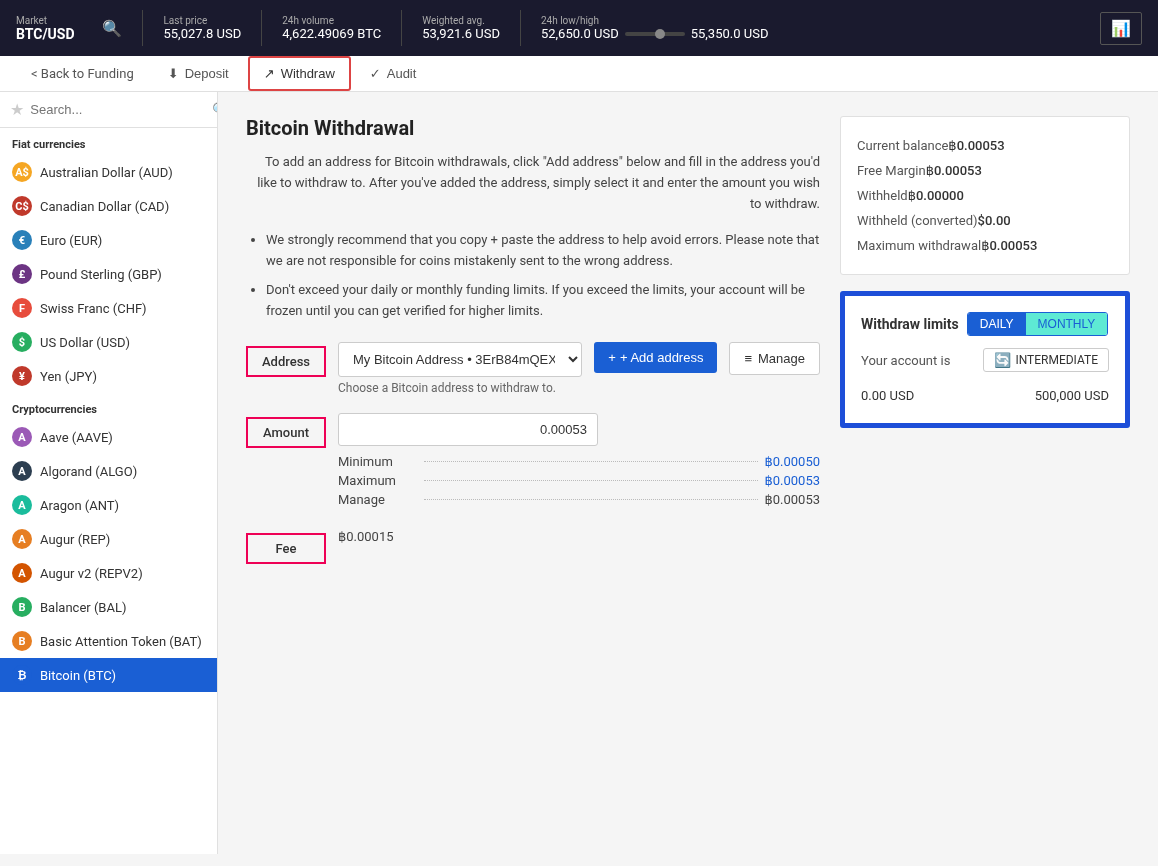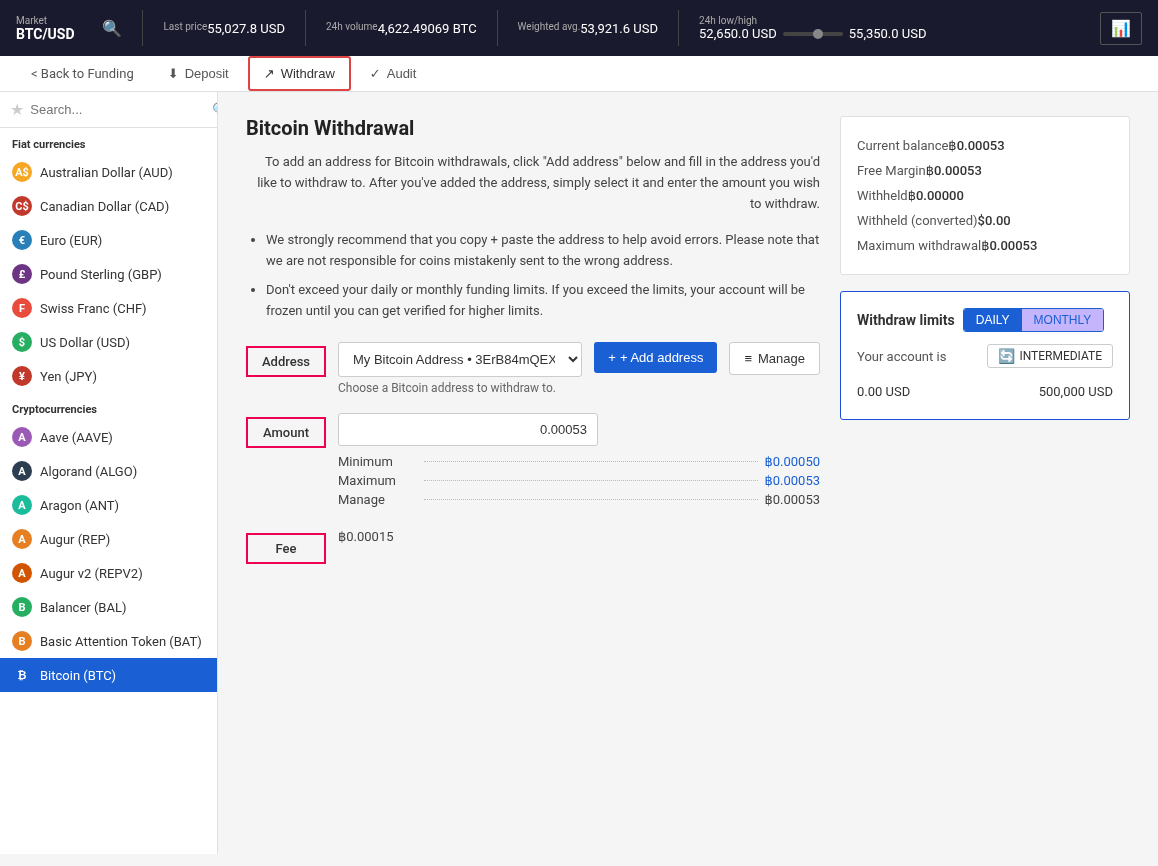--- a/index.html
+++ b/index.html
@@ -4,21 +4,21 @@
   <style>
     * { box-sizing: border-box; margin: 0; padding: 0; }
     body { font-family: -apple-system, BlinkMacSystemFont, 'Segoe UI', Roboto, sans-serif; font-size: 13px; background: #f5f5f5; color: #333; }
 
     
     .topbar { background: #1a1a2e; color: #fff; display: flex; align-items: center; padding: 0 16px; height: 56px; gap: 20px; }
     .topbar-market { display: flex; flex-direction: column; }
     .topbar-market .label { font-size: 10px; color: #aaa; }
     .topbar-market .value { font-size: 14px; font-weight: bold; }
     .topbar-divider { width: 1px; background: #444; height: 36px; }
-    .topbar-stat { display: flex; flex-direction: row; }
+    .topbar-stat { display: flex; flex-direction: column; }
     .topbar-stat .label { font-size: 10px; color: #aaa; }
     .topbar-stat .value { font-size: 13px; }
     .topbar-search { margin-left: 8px; cursor: pointer; color: #ccc; font-size: 16px; }
     .topbar-range { display: flex; align-items: center; gap: 6px; }
     .range-track { width: 60px; height: 4px; background: #444; border-radius: 2px; position: relative; }
     .range-thumb { width: 10px; height: 10px; background: #888; border-radius: 50%; position: absolute; top: -3px; left: 50%; }
     .topbar-chart-btn { margin-left: auto; border: 1px solid #555; background: transparent; color: #fff; padding: 6px 10px; cursor: pointer; border-radius: 2px; font-size: 16px; }
 
     
     .navbar { background: #fff; border-bottom: 1px solid #e0e0e0; display: flex; align-items: center; padding: 0 16px; height: 36px; gap: 4px; }
@@ -65,25 +65,25 @@
     .btn-add-address { background: #1a5fd4; color: #fff; border: none; padding: 8px 14px; border-radius: 3px; cursor: pointer; font-size: 13px; display: flex; align-items: center; gap: 6px; }
     .btn-manage { background: #fff; color: #333; border: 1px solid #ccc; padding: 8px 14px; border-radius: 3px; cursor: pointer; font-size: 13px; display: flex; align-items: center; gap: 6px; }
 
     
     .right-panel { width: 290px; flex-shrink: 0; display: flex; flex-direction: column; gap: 16px; }
     .info-card { background: #fff; border: 1px solid #e0e0e0; border-radius: 3px; padding: 16px; }
     .info-card-row { display: flex; justify-content: flex-start; align-items: center; padding: 5px 0; font-size: 13px; }
     .info-card-row .label { color: #555; }
     .info-card-row .value { color: #333; font-weight: 500; }
 
-    .limits-card { background: #fff; border: 1px solid #1d4ed8; border-radius: 3px; padding: 16px; }
+    .limits-card { background: #fff; border: 5px solid #1d4ed8; border-radius: 3px; padding: 16px; }
     .limits-header { display: flex; align-items: center; gap: 8px; margin-bottom: 12px; }
     .limits-title { font-size: 14px; font-weight: 700; color: #333; }
     .tab-group { display: flex; border-radius: 3px; overflow: hidden; border: 1px solid #1a5fd4; }
-    .tab-btn { padding: 4px 12px; font-size: 12px; cursor: pointer; background: #c4b5fd; color: #1a5fd4; border: none; font-weight: 500; }
+    .tab-btn { padding: 4px 12px; font-size: 12px; cursor: pointer; background: #5eead4; color: #1a5fd4; border: none; font-weight: 500; }
     .tab-btn.active { background: #1a5fd4; color: #fff; }
     .account-level { display: flex; align-items: center; gap: 8px; margin-bottom: 12px; font-size: 13px; }
     .account-level .label { color: #555; flex: 1; }
     .level-badge { border: 1px solid #ccc; padding: 3px 10px; border-radius: 3px; font-size: 12px; display: flex; align-items: center; gap: 4px; color: #333; }
     .level-icon { font-size: 14px; }
     .limits-table-header { display: flex; justify-content: space-between; font-size: 12px; color: #888; margin-bottom: 4px; border-top: 1px solid #e0e0e0; padding-top: 8px; }
     .limits-table-row { display: flex; justify-content: space-between; font-size: 13px; color: #333; padding: 4px 0; }
 
     .address-row-wrapper { display: flex; align-items: flex-start; gap: 12px; }
   </style>

